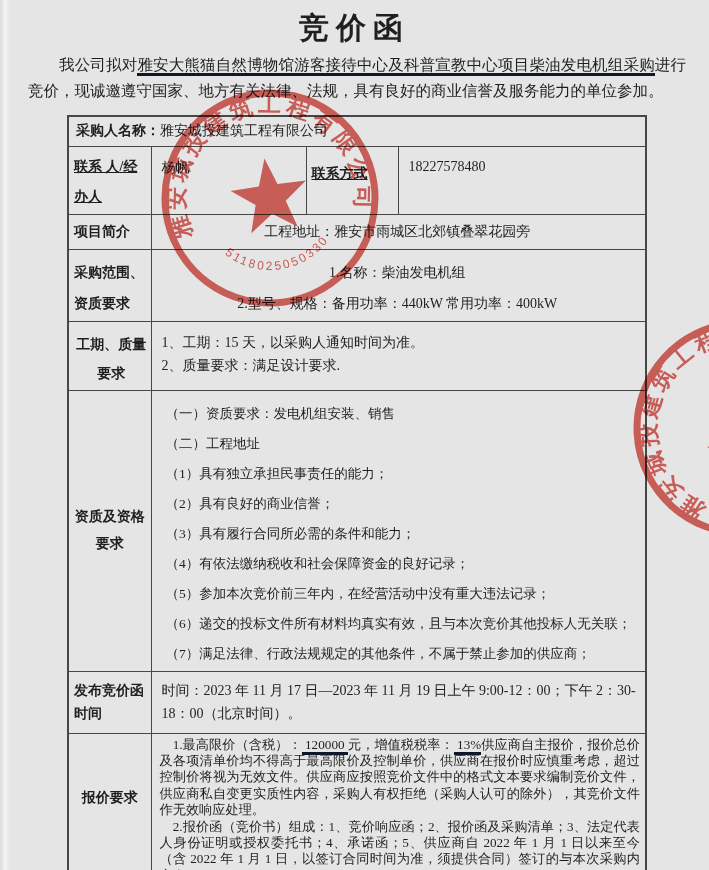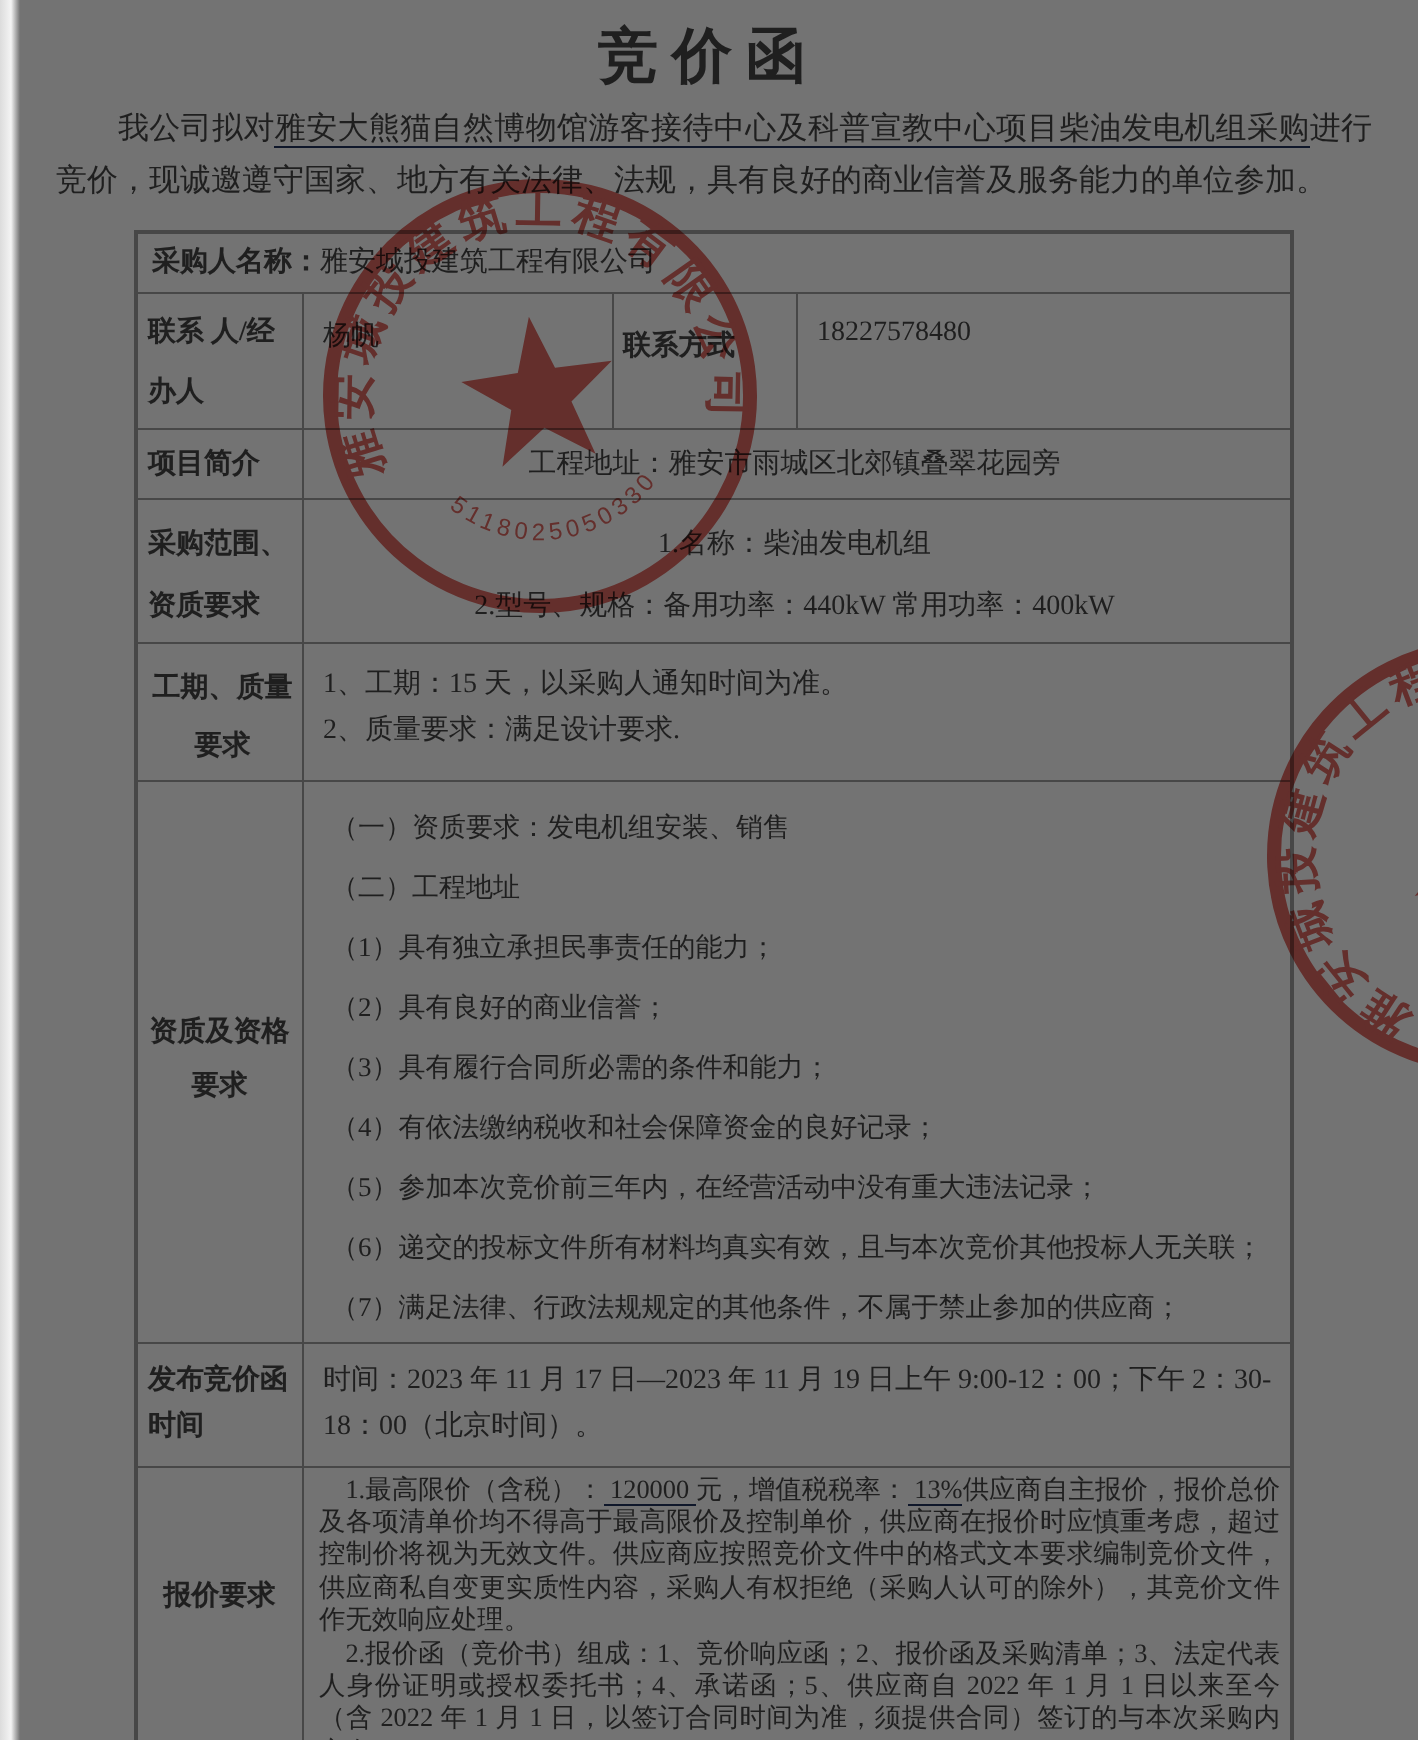--- a/index.html
+++ b/index.html
@@ -1,52 +1,52 @@
 <!DOCTYPE html>
 <html><head>
 <meta charset="utf-8">
 <style>
   html,body{margin:0;padding:0;background:#ffffff;}
   .page{
     position:relative;width:709px;height:870px;overflow:hidden;
-    background:#737373;color:#1f1f1f;
+    background:#e5e5e5;color:#1f1f1f;
     font-family:"Liberation Serif","DejaVu Serif",serif;
   }
   .page::before{ 
     content:"";position:absolute;left:0;top:0;width:10px;height:100%;
     background:linear-gradient(90deg,#dcdcdc,#f4f4f4 55%,rgba(255,255,255,0));
     z-index:5;pointer-events:none;
   }
   .doc-title{
     position:absolute;top:8px;left:0;width:100%;text-align:center;
     font-size:30px;font-weight:bold;letter-spacing:7px;
   }
   .intro{
     position:absolute;top:52px;left:28px;width:658px;
     font-size:15.5px;line-height:25.5px;text-align:justify;text-indent:2em;
   }
-  .u{border-bottom:1px solid #0f172a;}
+  .u{border-bottom:3px solid #0f172a;}
   .doc-table{
     position:absolute;left:67px;top:115px;width:578px;
     border-collapse:collapse;table-layout:fixed;
     font-size:14px;
   }
   .doc-table td{
     border:1px solid #474747;vertical-align:top;overflow:hidden;
     padding:0;
   }
   .doc-table{border:2px solid #474747;}
   .lbl{font-weight:bold;}
   .inline-cell{padding:5px 4px 2px 7px !important;font-size:14px;}
   .label-cell{font-weight:bold;padding:4px 2px 2px 5px !important;}
   .label-line{white-space:nowrap;}
   .val-cell{padding:4px 6px 2px 10px !important;}
   .center-text{text-align:center;padding-left:4px !important;}
   
-  .contact-label{line-height:30px;padding-top:5px !important;}
+  .contact-label{line-height:30px;padding-top:5px !important;text-decoration:underline;}
   .contact-val{padding-top:12px !important;}
   .scope-label{line-height:31px;padding-top:7px !important;}
   .scope-val{line-height:31px;padding-top:7px !important;}
   .sched-label{line-height:29px;padding-top:8px !important;text-align:center;}
   .sched-val{line-height:23px;padding-top:9px !important;}
   .qual-label{height:100%;}
   .qual-lines{padding:10px 4px 0 14px;font-size:13.5px;}
   .qual-lines div{height:30px;line-height:26px;}
   .qual-label-wrap{display:flex;height:278px;flex-direction:column;justify-content:center;text-align:center;line-height:27px;font-weight:bold;}
   .pub-label{line-height:23px;padding-top:7px !important;}

